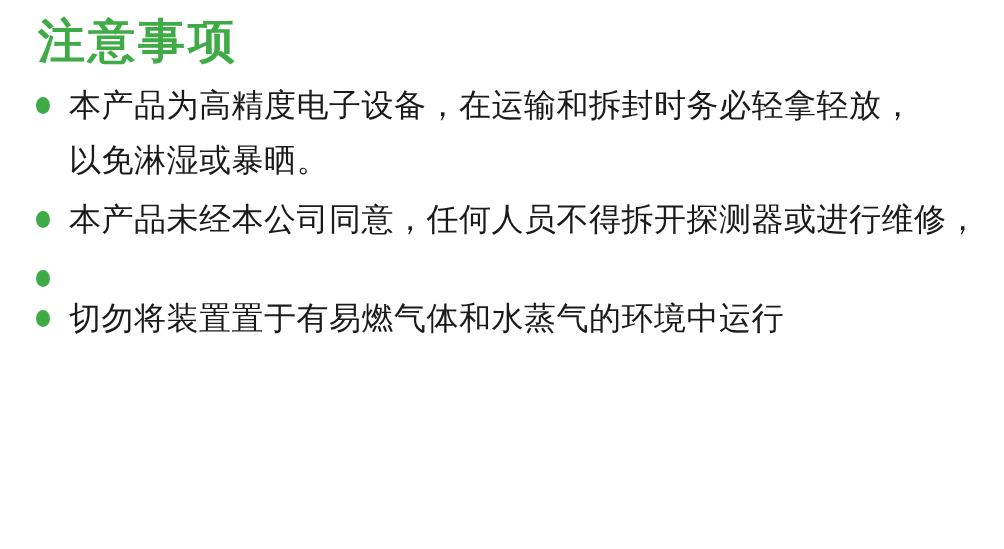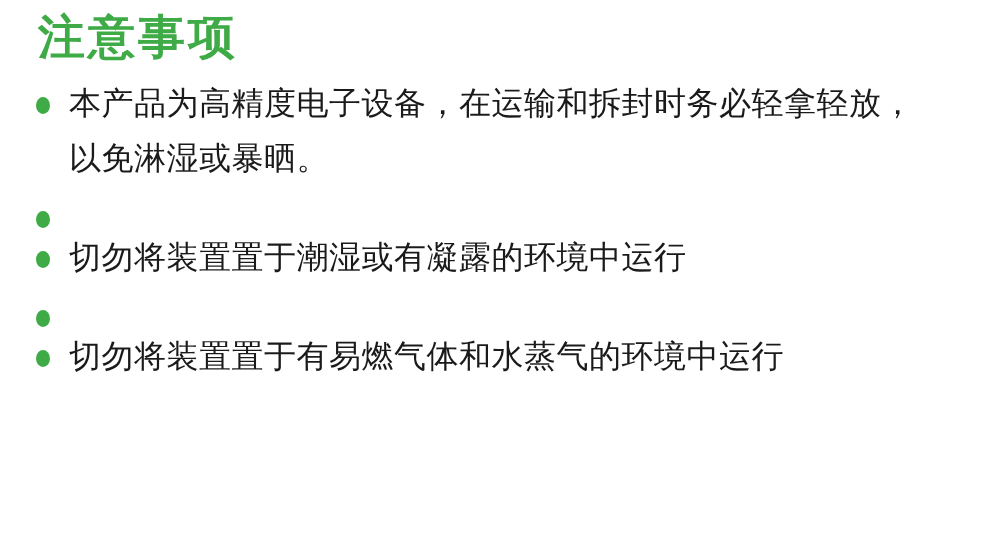--- a/index.html
+++ b/index.html
@@ -6,21 +6,21 @@
     margin: 0;
     padding: 0;
     background: #ffffff;
   }
   .page {
     position: relative;
     width: 1004px;
     height: 549px;
     background: #ffffff;
     overflow: hidden;
-    font-family: Liberation Mono, monospace;
+    font-family: Liberation Sans, sans-serif;
   }
   .title {
     margin: 0;
     padding: 10px 0 4px 38px;
     font-size: 47px;
     line-height: 62px;
     font-weight: bold;
     color: #3FAB47;
     letter-spacing: 3px;
   }
@@ -68,29 +68,24 @@
       <span class="dot"></span>
       <div class="text">
         <span class="line">本产品为高精度电子设备，在运输和拆封时务必轻拿轻放，</span>
         <span class="line">以免淋湿或暴晒。</span>
       </div>
     </li>
 
     <li class="item">
       <span class="dot"></span>
       <div class="text">
+        <span class="line">本产品未经本公司同意，任何人员不得拆开探测器或进行维修，</span>
       </div>
     </li>
 
-    <li class="item">
-      <span class="dot"></span>
-      <div class="text">
-        <span class="line">切勿将装置置于潮湿或有凝露的环境中运行</span>
-      </div>
-    </li>
 
 
     <li class="item">
       <span class="dot"></span>
     </li>
 
     <li class="item">
       <span class="dot"></span>
       <div class="text">
         <span class="line">切勿将装置置于有易燃气体和水蒸气的环境中运行</span>

